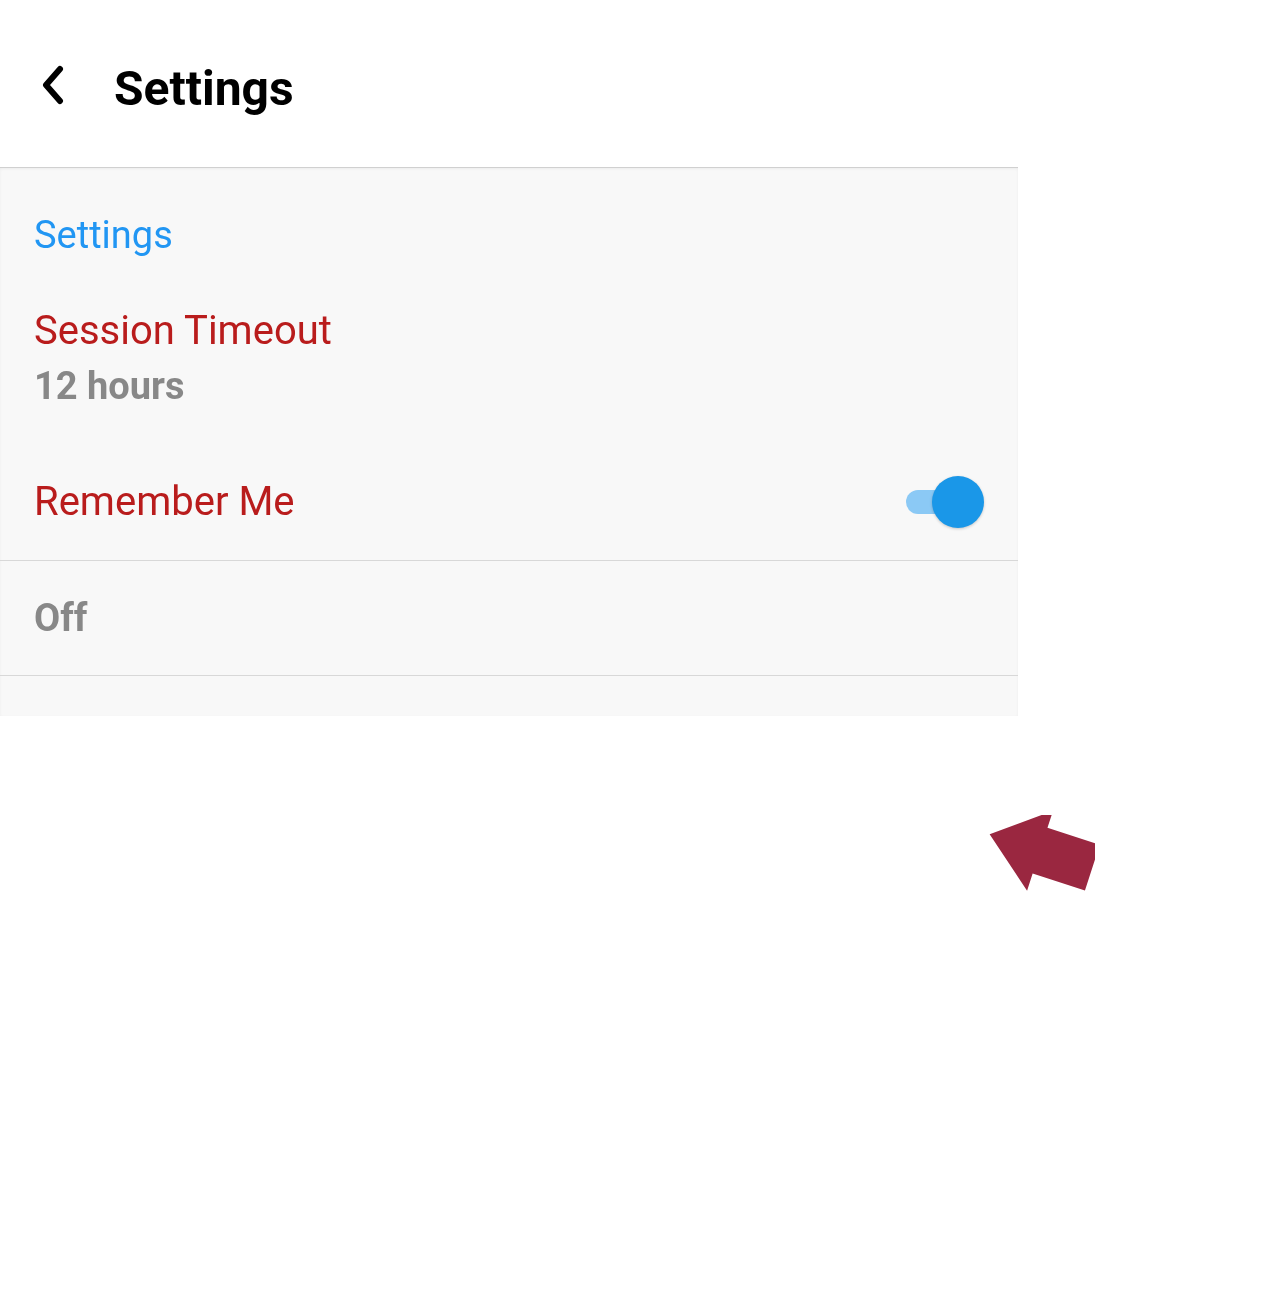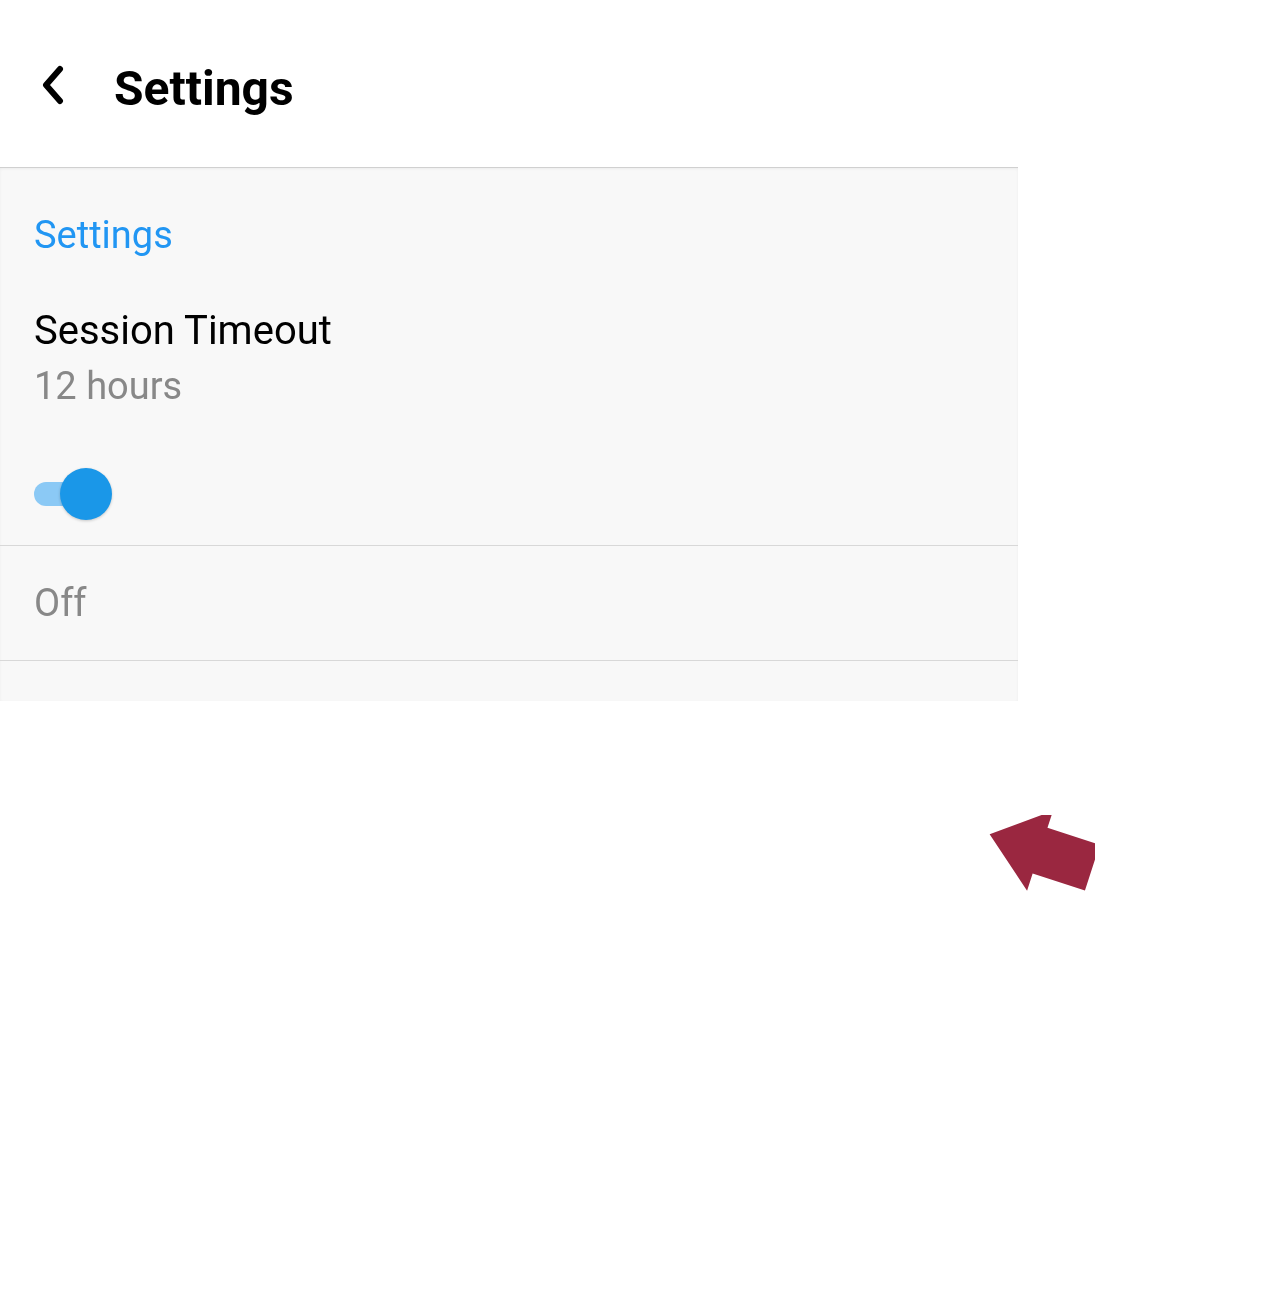--- a/index.html
+++ b/index.html
@@ -56,26 +56,26 @@
     .setting-item.bordered {
       border-bottom: 1px solid #d8d8d8;
     }
     .setting-text {
       display: flex;
       flex-direction: column;
     }
     .setting-label {
       font-size: 40px;
       font-weight: 400;
-      color: #000000;
+      color: #b91c1c;
       margin-bottom: 10px;
     }
     .setting-value {
       font-size: 38px;
-      font-weight: 400;
+      font-weight: 700;
       color: #888888;
     }
     .toggle {
       position: relative;
       width: 78px;
       height: 32px;
       cursor: pointer;
     }
     .toggle-track {
       position: absolute;
@@ -122,20 +122,23 @@
   <div class="setting-item">
     <div class="setting-text">
       <span class="setting-label">Session Timeout</span>
       <span class="setting-value">12 hours</span>
     </div>
   </div>
 
 
 
   <div class="setting-item bordered">
+    <div class="setting-text">
+      <span class="setting-label" style="margin-bottom:0;">Remember Me</span>
+    </div>
     <div class="toggle">
       <div class="toggle-track"></div>
       <div class="toggle-thumb"></div>
     </div>
   </div>
 
   <div class="setting-item bordered">
     <div class="setting-text">
       <span class="setting-value">Off</span>
     </div>

